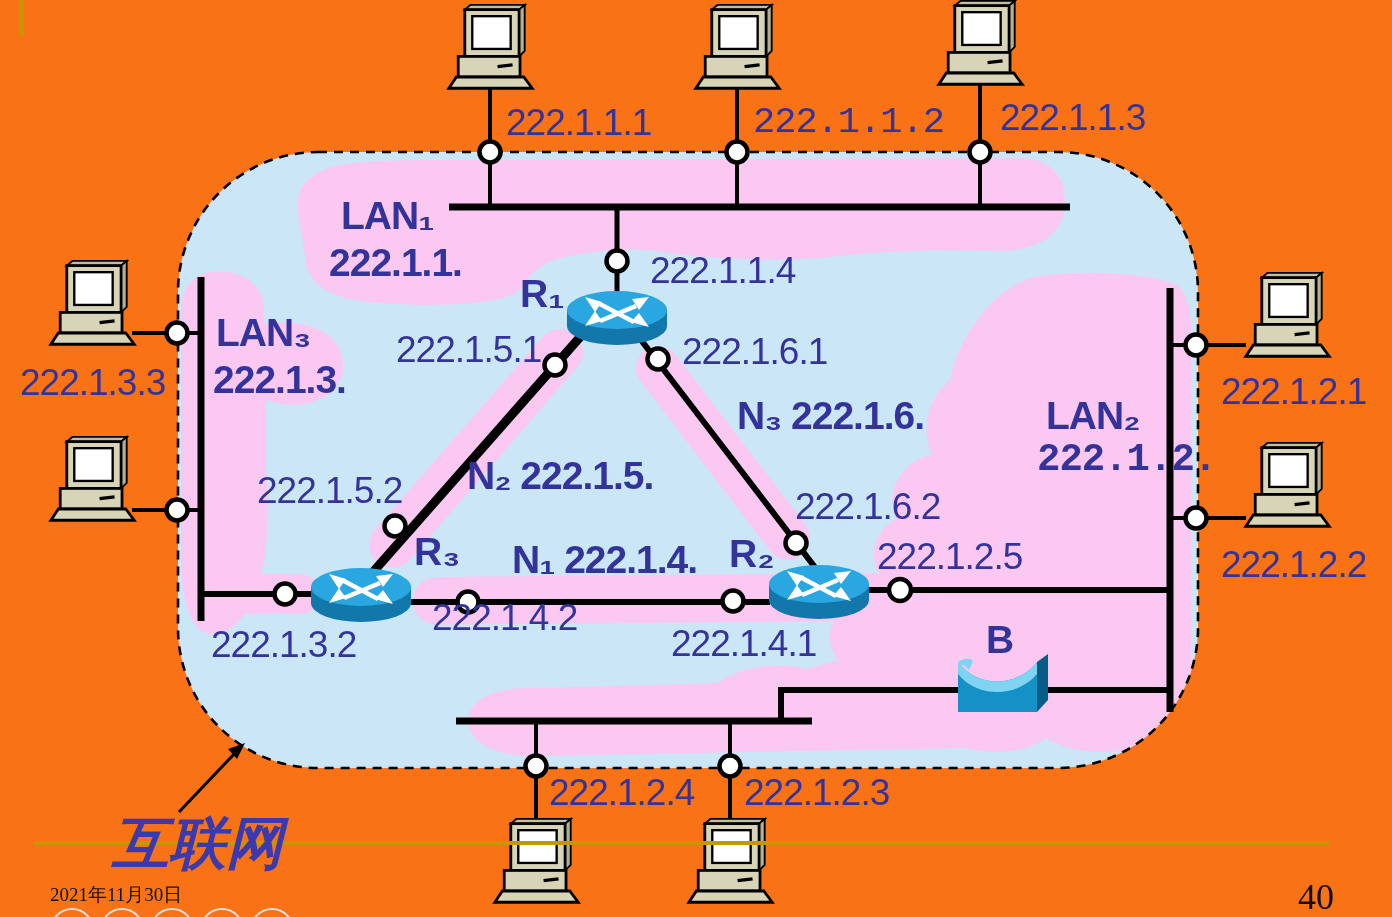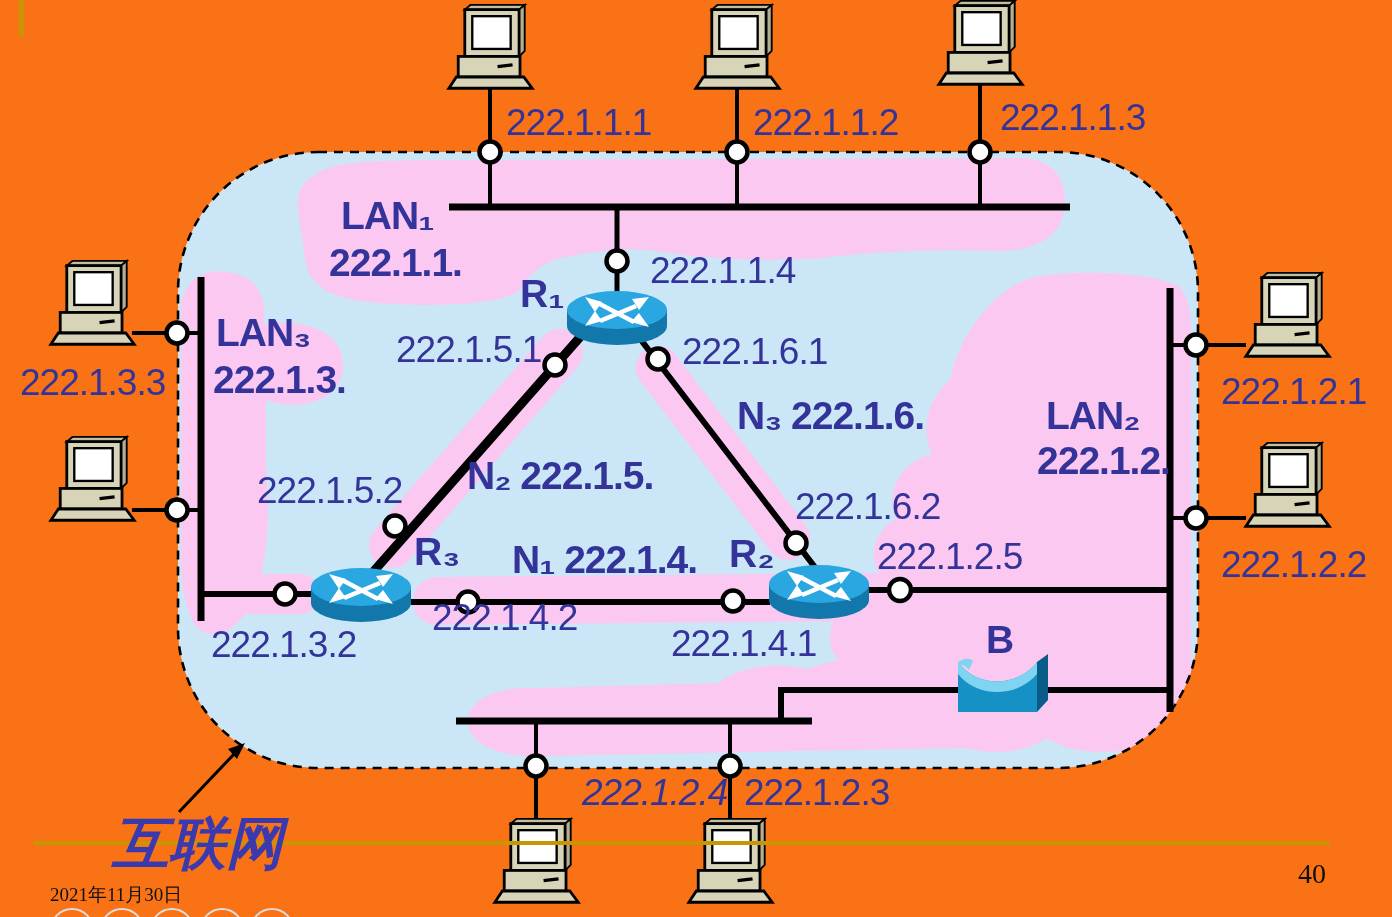--- a/index.html
+++ b/index.html
@@ -8,21 +8,21 @@
   #diagram-svg{position:absolute;left:0;top:0;}
   #label-layer{position:absolute;left:0;top:0;width:100%;height:100%;pointer-events:none;}
   .label{position:absolute;white-space:nowrap;color:#333399;line-height:1.0;}
   .ip{font-size:37px;font-weight:400;letter-spacing:-1px;}
   .net{font-size:39px;font-weight:700;letter-spacing:-1px;}
   .device{font-size:39px;font-weight:700;}
   .cloud-label{position:absolute;left:112px;top:806px;font-size:57px;font-weight:700;font-style:italic;
                color:#3a3aae;font-family:"DejaVu Serif","Liberation Serif",serif;white-space:nowrap;}
   .footer-date{position:absolute;left:50px;top:882px;font-size:19px;color:#101010;
                font-family:"Liberation Serif","DejaVu Serif",serif;white-space:nowrap;}
-  .page-num{position:absolute;left:1298px;top:858px;font-size:28px;color:#101010;
+  .page-num{position:absolute;left:1298px;top:876px;font-size:36px;color:#101010;
             font-family:"Liberation Serif","DejaVu Serif",serif;}
 </style>
 </head>
 <body>
 
 <div id="stage">
 
   <svg id="diagram-svg" width="1392" height="917" viewBox="0 0 1392 917">
     <defs>
       <clipPath id="cloudClip">
@@ -165,47 +165,47 @@
       <circle cx="72" cy="930" r="21"></circle>
         <circle cx="122" cy="930" r="21"></circle>
       <circle cx="172" cy="930" r="21"></circle>
         <circle cx="222" cy="930" r="21"></circle>
       <circle cx="272" cy="930" r="21"></circle>
     </g>
   </svg>
 
   <div id="label-layer">
       <div class="label ip" style="left: 506px; top: 104px;">222.1.1.1</div>
-      <div class="label ip" style="left: 753px; top: 104px;">222.1.1.2</div>
+      <div class="label ip" style="left: 753px; top: 104px; font-family: Liberation Mono, monospace;">222.1.1.2</div>
       <div class="label ip" style="left: 1000px; top: 99px;">222.1.1.3</div>
       <div class="label net" style="left: 341px; top: 196px;">LAN₁</div>
       <div class="label net" style="left: 329px; top: 243px;">222.1.1.</div>
       <div class="label ip" style="left: 650px; top: 252px;">222.1.1.4</div>
       <div class="label device" style="left: 520px; top: 274px;">R₁</div>
       <div class="label ip" style="left: 396px; top: 331px;">222.1.5.1</div>
       <div class="label ip" style="left: 682px; top: 333px;">222.1.6.1</div>
       <div class="label net" style="left: 216px; top: 313px;">LAN₃</div>
       <div class="label net" style="left: 213px; top: 360px;">222.1.3.</div>
       <div class="label ip" style="left: 20px; top: 364px;">222.1.3.3</div>
       <div class="label net" style="left: 737px; top: 396px;">N₃ 222.1.6.</div>
       <div class="label net" style="left: 1046px; top: 396px;">LAN₂</div>
-      <div class="label net" style="left: 1037px; top: 441px;">222.1.2.</div>
+      <div class="label net" style="left: 1037px; top: 441px; font-family: Liberation Mono, monospace;">222.1.2.</div>
       <div class="label ip" style="left: 1221px; top: 373px;">222.1.2.1</div>
       <div class="label ip" style="left: 257px; top: 472px;">222.1.5.2</div>
       <div class="label net" style="left: 467px; top: 456px;">N₂ 222.1.5.</div>
       <div class="label ip" style="left: 795px; top: 488px;">222.1.6.2</div>
       <div class="label ip" style="left: 1221px; top: 546px;">222.1.2.2</div>
       <div class="label device" style="left: 414px; top: 532px;">R₃</div>
       <div class="label net" style="left: 512px; top: 540px;">N₁ 222.1.4.</div>
       <div class="label device" style="left: 729px; top: 534px;">R₂</div>
       <div class="label ip" style="left: 877px; top: 538px;">222.1.2.5</div>
       <div class="label ip" style="left: 211px; top: 626px;">222.1.3.2</div>
       <div class="label ip" style="left: 432px; top: 599px;">222.1.4.2</div>
       <div class="label ip" style="left: 671px; top: 625px;">222.1.4.1</div>
       <div class="label device" style="left: 986px; top: 620px;">B</div>
-      <div class="label ip" style="left: 582px; top: 774px; font-style: italic;">222.1.2.4</div>
+      <div class="label ip" style="left: 549px; top: 774px;">222.1.2.4</div>
       <div class="label ip" style="left: 744px; top: 774px;">222.1.2.3</div>
     </div>
 
   <div class="cloud-label">互联网</div>
   <div class="footer-date">2021年11月30日</div>
   <div class="page-num">40</div>
 </div>
 
 </body></html>

